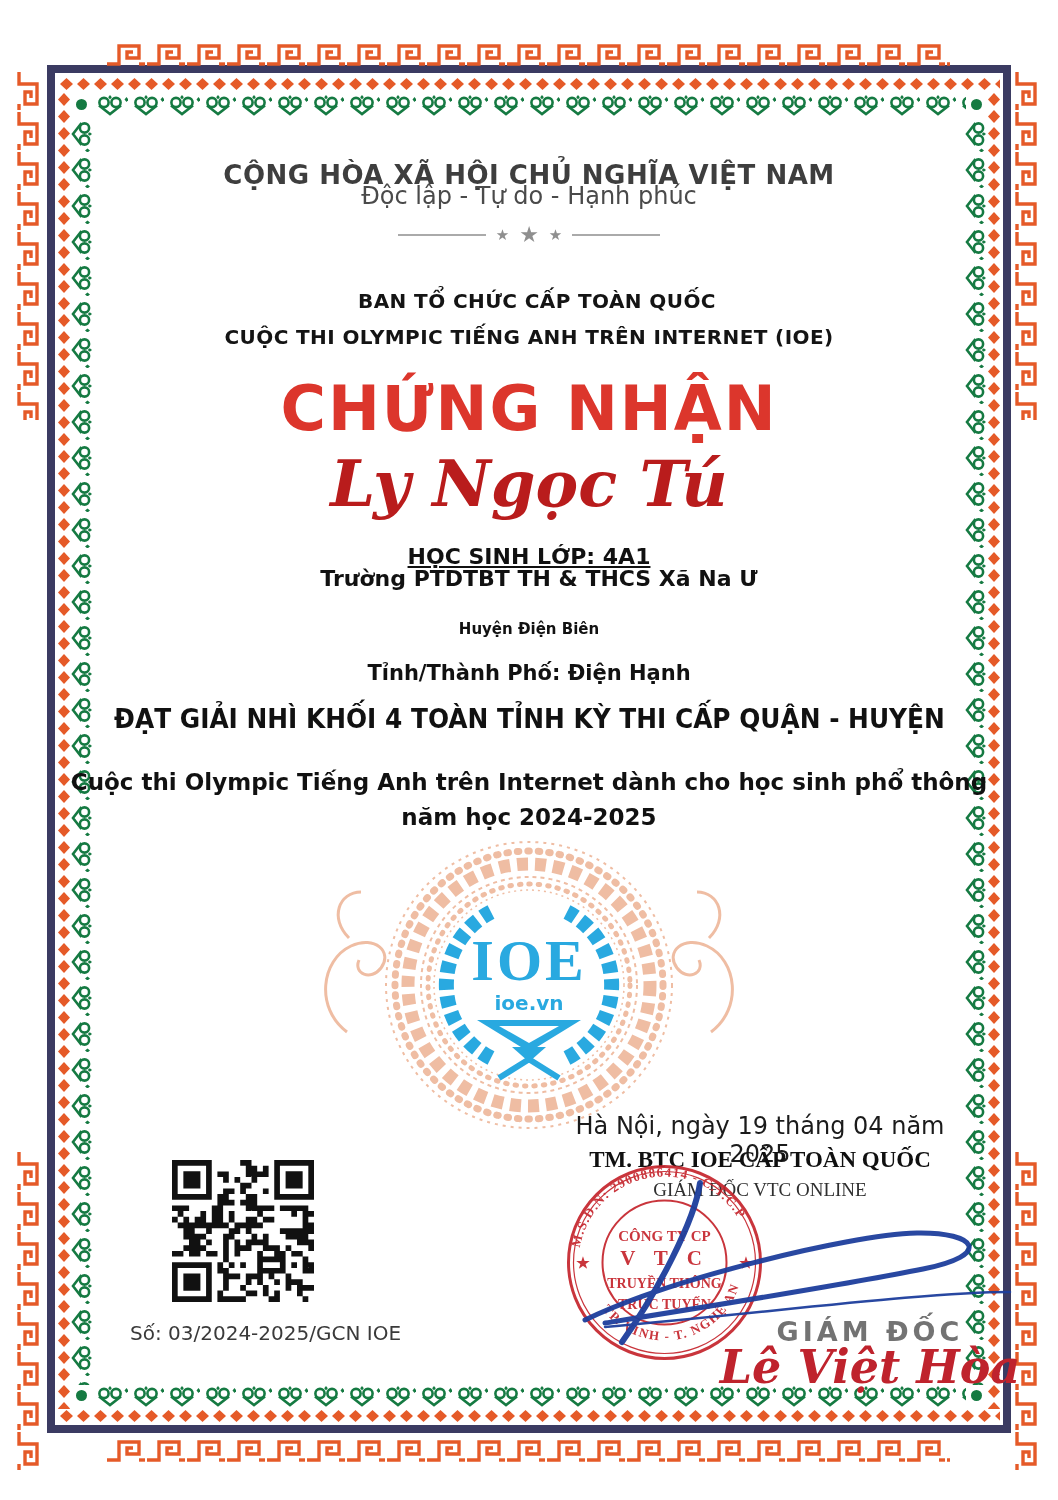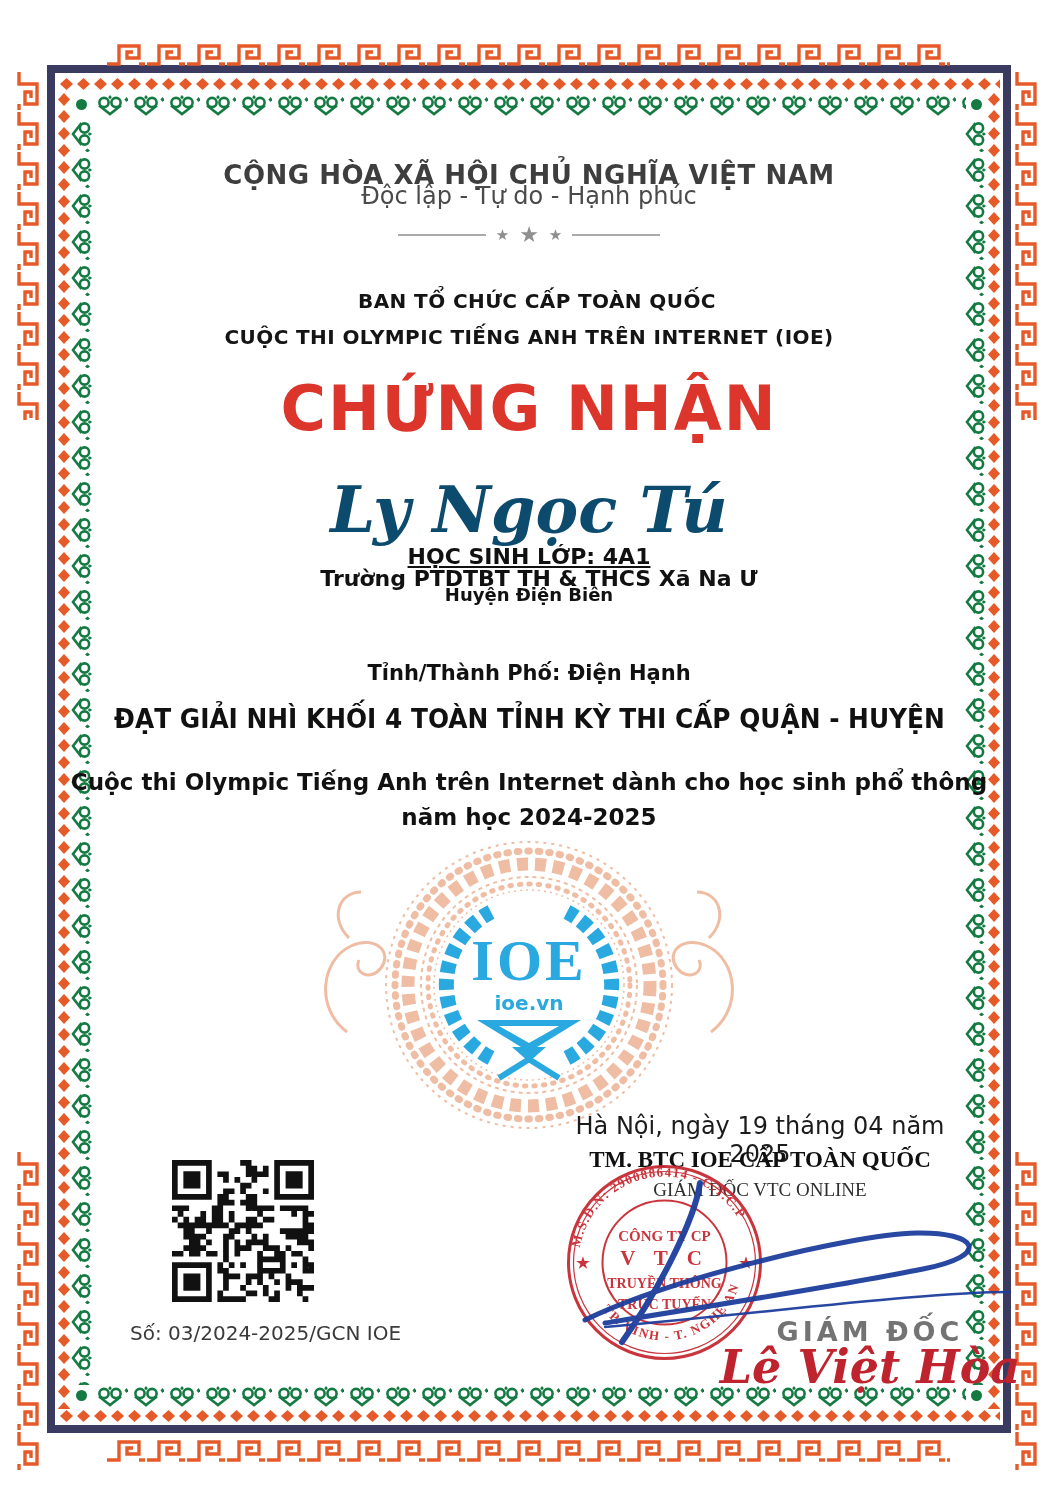--- a/index.html
+++ b/index.html
@@ -16,26 +16,26 @@
   .nat1{top:146px;font-size:26px;font-weight:bold;color:#3e3e3e;letter-spacing:.5px;margin-top:14px;}
   .nat2{top:182px;font-size:24px;color:#4a4a4a;}
   .divider{top:222px;display:flex;align-items:center;justify-content:center;gap:10px;
            color:#999;width:100%;}
   .divider .bar{width:88px;height:2px;background:#aaa;}
   .divider .st-sm{font-size:15px;color:#8f8f8f;}
   .divider .st-lg{font-size:22px;color:#8f8f8f;}
   .org{font-size:20px;font-weight:bold;color:#141414;letter-spacing:.4px;}
   .org1{top:289px;padding-left:16px;} .org2{top:325px;}
   .cert-title{top:372px;font-size:62px;font-weight:bold;color:#dc362c;letter-spacing:2px;}
-  .recipient{top:472px;font-size:64px;font-family:"DejaVu Serif","Liberation Serif",serif;
-             font-style:italic;font-weight:bold;color:#0c4a6e;}
+  .recipient{top:446px;font-size:64px;font-family:"DejaVu Serif","Liberation Serif",serif;
+             font-style:italic;font-weight:bold;color:#b91c1c;}
   .line-b{font-weight:bold;color:#111;}
   .class-line{top:544px;font-size:22px;text-decoration:underline;}
   .school-line{top:566px;font-size:22px;margin-left:20px;}
-  .district-line{top:584px;font-size:18px;}
+  .district-line{top:620px;font-size:15px;}
   .province-line{top:661px;font-size:21px;}
   .award-line{top:703px;font-size:27px;}
   .award-line span{display:inline-block;transform:scaleX(.92);transform-origin:center;}
   .contest1{top:769px;font-size:23px;}
   .contest2{top:804px;font-size:23px;}
   .date-line{left:550px;top:1112px;width:420px;text-align:center;font-size:24px;color:#1b1b1b;}
   .tm-line{left:530px;top:1147px;width:460px;text-align:center;font-size:23px;font-weight:bold;
            color:#101010;font-family:"Liberation Serif","DejaVu Serif",serif;}
   .gd-line{left:530px;top:1179px;width:460px;text-align:center;font-size:19px;color:#2f2f2f;
            font-family:"Liberation Serif","DejaVu Serif",serif;}

